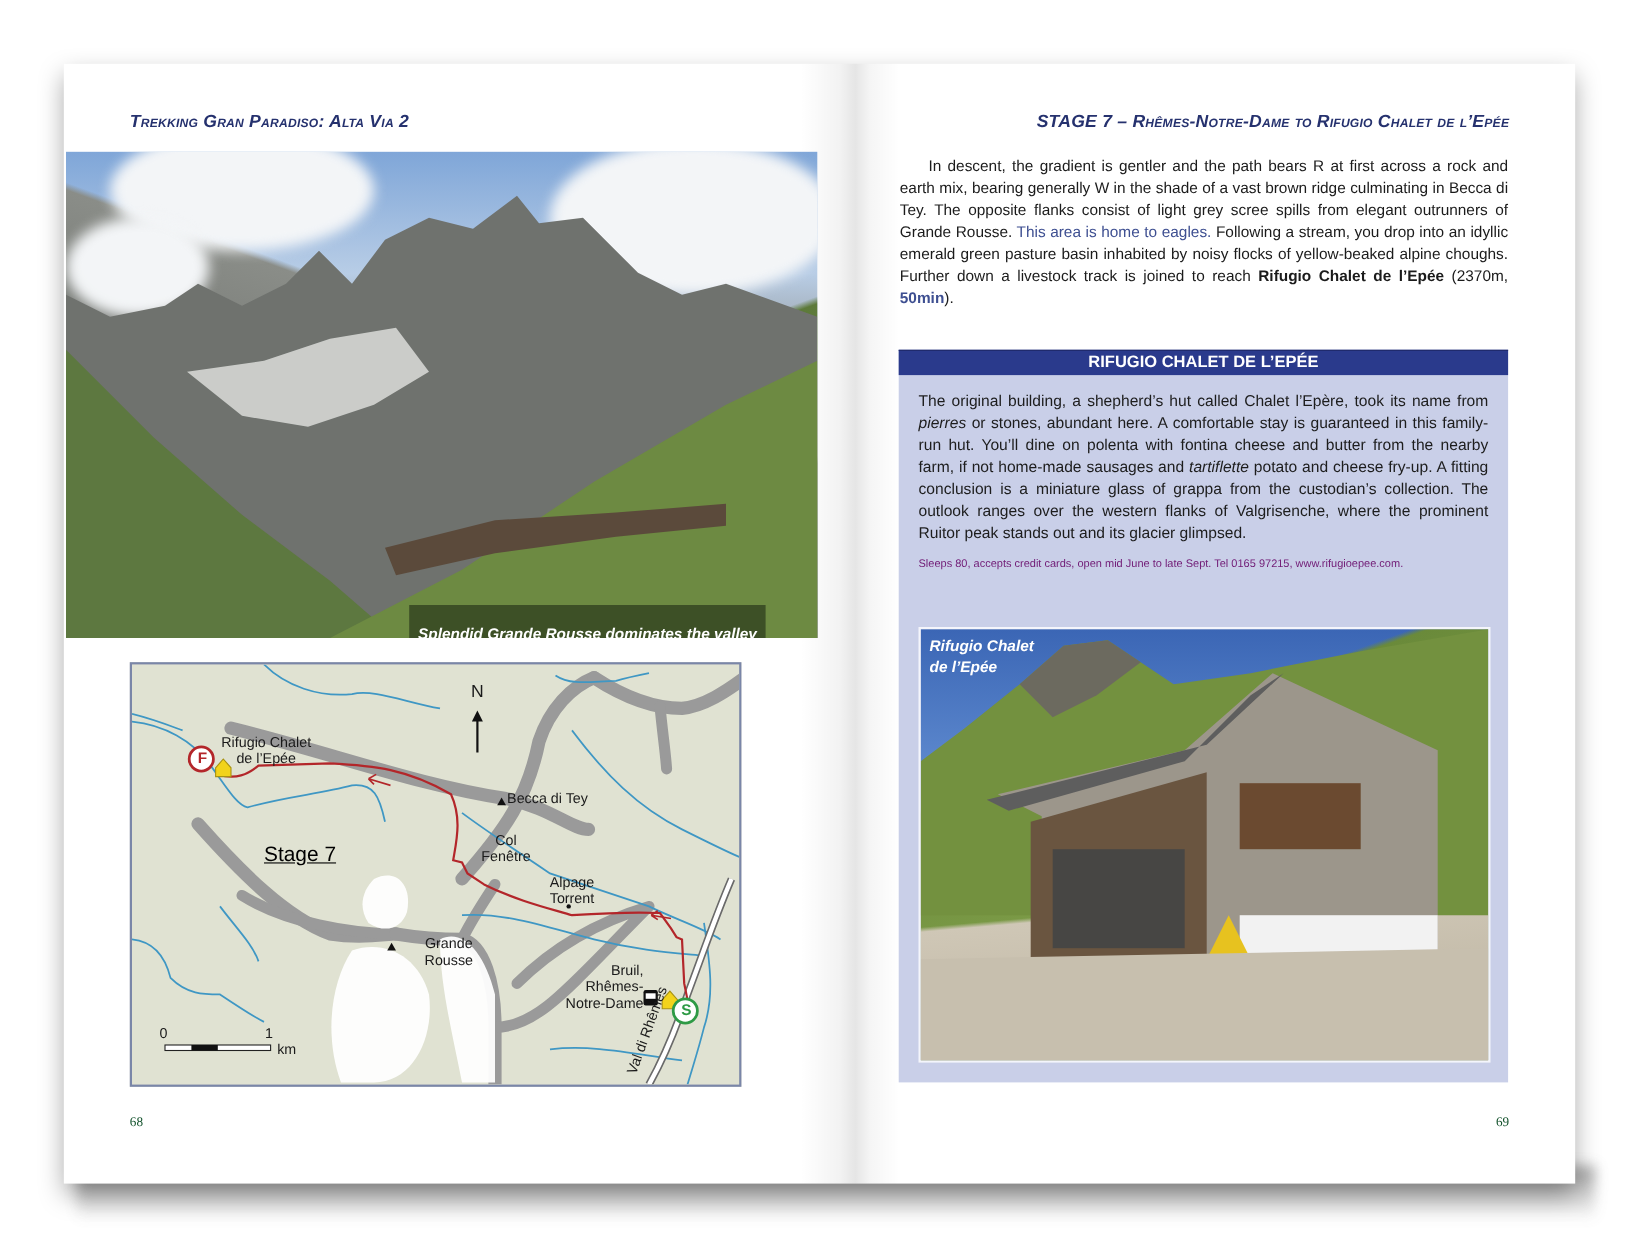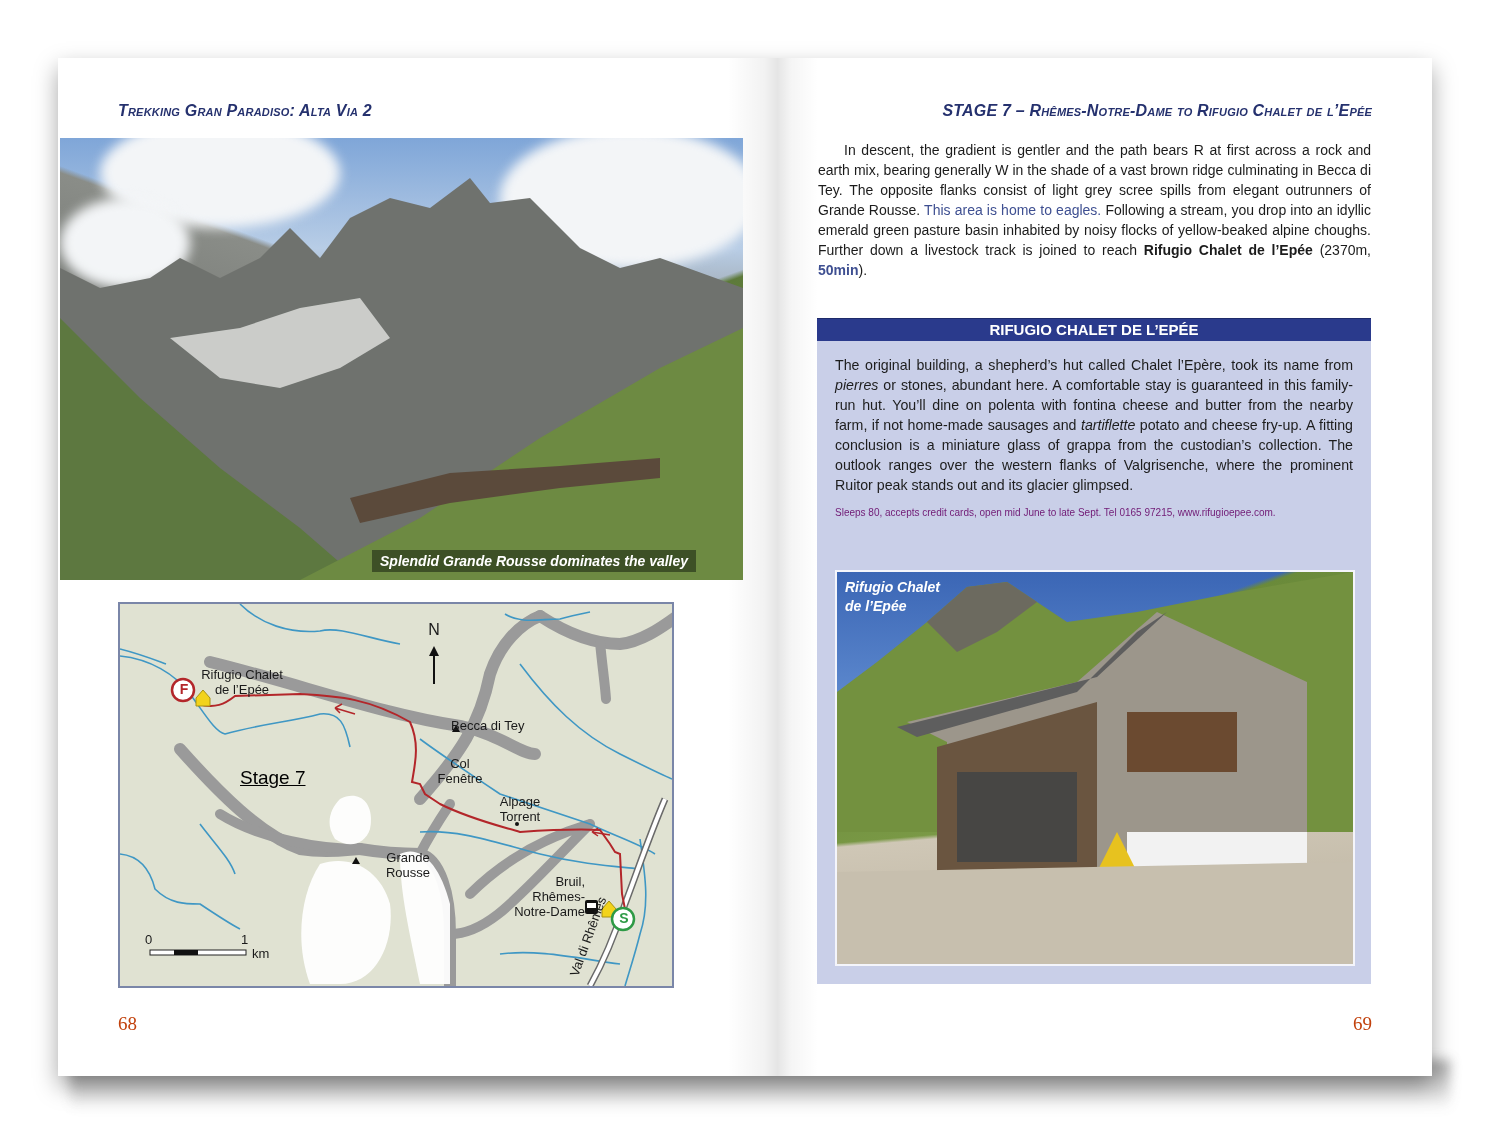--- a/index.html
+++ b/index.html
@@ -9,25 +9,25 @@
   .gutter{position:absolute;left:670px;top:0;width:90px;height:100%;background:linear-gradient(90deg,rgba(0,0,0,0) 0%,rgba(0,0,0,.05) 40%,rgba(0,0,0,.10) 55%,rgba(0,0,0,.04) 70%,rgba(0,0,0,0) 100%);pointer-events:none;}
   .runhead{position:absolute;top:44px;font-family:"Liberation Sans","DejaVu Sans",sans-serif;font-style:italic;font-weight:bold;color:#25316e;font-size:16px;font-variant:small-caps;letter-spacing:.2px;}
   .runhead.left{left:60px;}
   .runhead.right{right:60px;}
   .photo1{position:absolute;left:2px;top:80px;width:683px;height:442px;overflow:hidden;
     background:
       linear-gradient(160deg,rgba(0,0,0,0) 55%,#5d7a3a 56%,#6f8c45 80%,#4f6a2e 100%),
       linear-gradient(200deg,rgba(0,0,0,0) 40%,#8a8d88 41%,#6e716d 70%,#5a6b40 100%),
       linear-gradient(180deg,#7fa6d8 0%,#b8cde6 25%,#9aa0a3 40%,#777a76 60%,#5f7440 100%);}
   .cloud{position:absolute;background:#f3f5f7;border-radius:50%;filter:blur(6px);}
-  .photo-caption{position:absolute;font-family:"Liberation Sans","DejaVu Sans",sans-serif;font-style:italic;font-weight:bold;color:#fff;font-size:14px;padding:3px 8px;background:rgba(45,60,30,.75);}
+  .photo-caption{position:absolute;font-family:"Liberation Sans","DejaVu Sans",sans-serif;font-style:italic;font-weight:bold;color:#fff;font-size:14px;padding:18px 8px;background:rgba(45,60,30,.75);}
   .map{position:absolute;left:60px;top:544px;width:552px;height:382px;border:2px solid #7a86a8;background:#e0e2d2;overflow:hidden;}
   .map svg{position:absolute;left:0;top:0;}
   .maplabel{position:absolute;font-family:"Liberation Sans","DejaVu Sans",sans-serif;font-size:13px;color:#1a1a1a;line-height:15px;text-align:center;}
-  .pagenum{position:absolute;top:955px;font-size:19px;color:#c2410c;text-align:center;}
+  .pagenum{position:absolute;top:955px;font-size:12px;color:#14532d;text-align:center;}
   .body-text{position:absolute;left:760px;top:82px;width:553px;font-family:"Liberation Sans","DejaVu Sans",sans-serif;font-size:14px;line-height:20px;color:#1b1b1b;text-align:justify;}
   .body-text .ind{display:inline-block;width:26px;}
   .blue{color:#3e4f91;}
   .box{position:absolute;left:759px;top:260px;width:554px;height:666px;background:#c9cfe8;}
   .box-title{height:22px;background:#2a3a8c;color:#fff;font-family:"Liberation Sans","DejaVu Sans",sans-serif;font-weight:bold;font-size:15px;text-align:center;line-height:22px;border-top:1px solid #1e2a6a;}
   .box-text{margin:14px 18px 0 18px;font-family:"Liberation Sans","DejaVu Sans",sans-serif;font-size:14.2px;line-height:20px;color:#1d1d1d;text-align:justify;}
   .box-info{margin:8px 18px 0 18px;font-family:"Liberation Sans","DejaVu Sans",sans-serif;font-size:10px;line-height:20px;color:#701a75;text-align:justify;}
   .photo2{position:absolute;left:18px;top:252px;width:516px;height:392px;border:2px solid #f4f5fb;overflow:hidden;
     background:
       linear-gradient(175deg,rgba(0,0,0,0) 62%,#cfc7b6 63%,#b9b09d 100%),
@@ -120,21 +120,21 @@
       <rect x="54" y="346" width="24" height="5" fill="#111"></rect>
     </svg>
     <div class="maplabel" style="left:57px;top:78px;width:14px;font-weight:bold;color:#b3262a;font-size:14px;">F</div>
     <div class="maplabel" style="left:497px;top:307px;width:14px;font-weight:bold;color:#2e9a45;font-size:14px;">S</div>
     <div class="maplabel" style="left:305px;top:18px;width:18px;font-size:16px;">N</div>
     <div class="maplabel" style="left:120px;top:166px;font-size:19px;color:#000000;text-decoration:underline;">Stage 7</div>
     <div class="maplabel" style="left:76px;top:63px;width:92px;">
       <div>Rifugio Chalet</div>
         <div>de l’Epée</div>
     </div>
-    <div class="maplabel" style="left:331px;top:114px;text-align:left;">Becca di Tey</div>
+    <div class="maplabel" style="left:341px;top:114px;text-align:left;">Becca di Tey</div>
     <div class="maplabel" style="left:310px;top:152px;width:60px;">
       <div>Col</div>
         <div>Fenêtre</div>
     </div>
     <div class="maplabel" style="left:370px;top:190px;width:60px;">
       <div>Alpage</div>
         <div>Torrent</div>
     </div>
     <div class="maplabel" style="left:258px;top:246px;width:60px;">
       <div>Grande</div>

